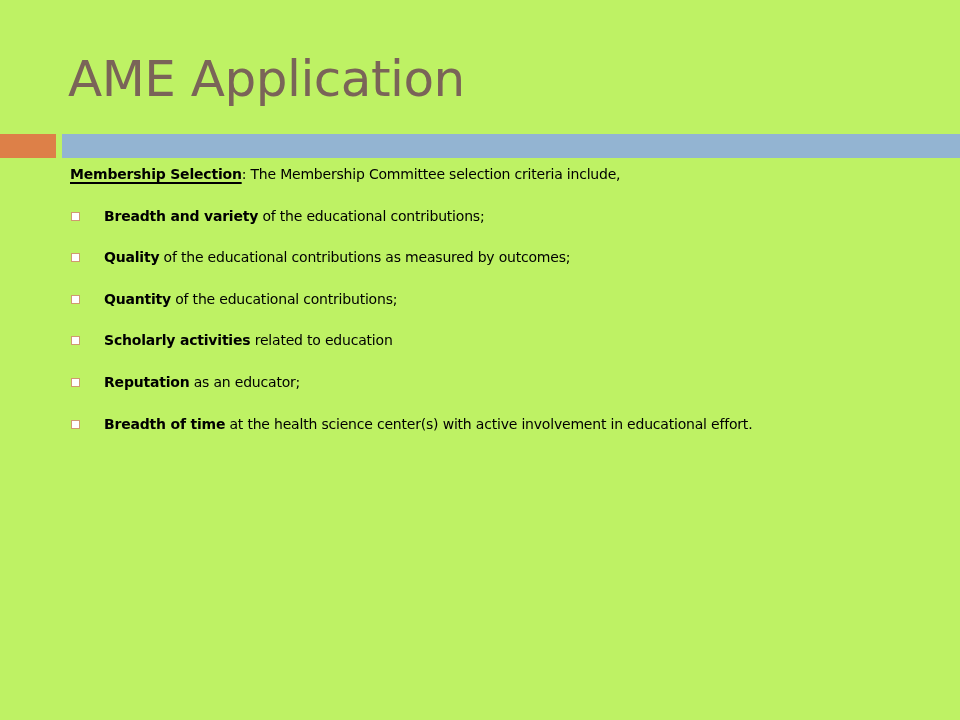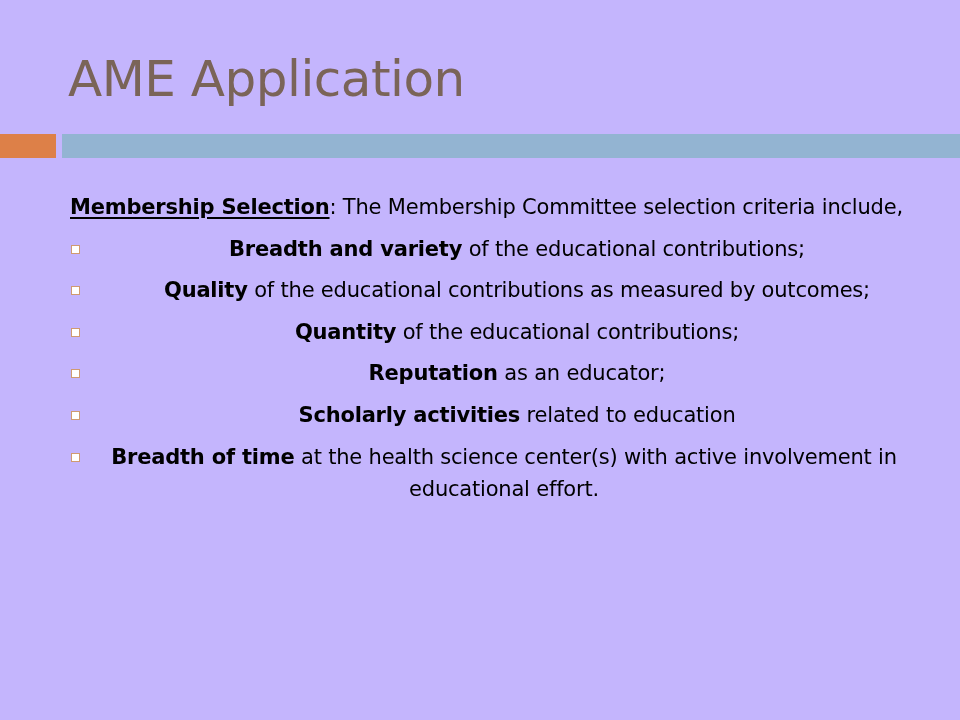--- a/index.html
+++ b/index.html
@@ -11,21 +11,21 @@
       width: 960px;
       height: 720px;
       position: relative;
       overflow: hidden;
       font-family: "DejaVu Sans", "Liberation Sans", sans-serif;
     }
     .slide {
       position: absolute;
       left: 0; top: 0;
       width: 960px; height: 720px;
-      background: #c4b5fd;
+      background: #bef264;
     }
     .title {
       position: absolute;
       left: 68px;
       top: 44px;
       font-family: "DejaVu Sans", sans-serif;
       font-size: 50px;
       font-weight: normal;
       color: #7a6458;
       letter-spacing: -0.5px;
@@ -44,42 +44,41 @@
       position: absolute;
       left: 62px;
       top: 134px;
       width: 898px;
       height: 24px;
       background: #93b4d2;
     }
     .content {
       position: absolute;
       left: 70px;
-      top: 192px;
+      top: 159px;
       width: 860px;
       color: #000000;
-      font-size: 21px;
+      font-size: 14px;
       letter-spacing: -0.2px;
     }
     .intro {
       height: 41.5px;
       line-height: 30px;
       white-space: nowrap;
     }
     .intro .lead {
       font-weight: bold;
       text-decoration: underline;
       text-underline-offset: 3px;
       text-decoration-thickness: 2px;
     }
     .bullet-list {
       list-style: none;
       margin: 0;
       padding: 0;
-      text-align: center;
     }
     .bullet-item {
       position: relative;
       padding-left: 34px;
       min-height: 41.5px;
       line-height: 30px;
       margin: 0;
     }
     .bullet-item .bullet {
       position: absolute;
@@ -125,25 +124,25 @@
       <li class="bullet-item">
         <span class="bullet"></span>
         <span class="strong">Quality</span><span> of the educational contributions as measured by outcomes;</span>
       </li>
       <li class="bullet-item">
         <span class="bullet"></span>
         <span class="strong">Quantity</span><span> of the educational contributions;</span>
       </li>
       <li class="bullet-item">
         <span class="bullet"></span>
-        <span class="strong">Reputation</span><span> as an educator;</span>
+        <span class="strong">Scholarly activities</span><span> related to education</span>
       </li>
       <li class="bullet-item">
         <span class="bullet"></span>
-        <span class="strong">Scholarly activities</span><span> related to education</span>
+        <span class="strong">Reputation</span><span> as an educator;</span>
       </li>
       <li class="bullet-item wrap">
         <span class="bullet"></span>
         <span class="strong">Breadth of time</span><span> at the health science center(s) with active involvement in educational effort.</span>
       </li>
     </ul>
 
   </div>
 </div>
 

